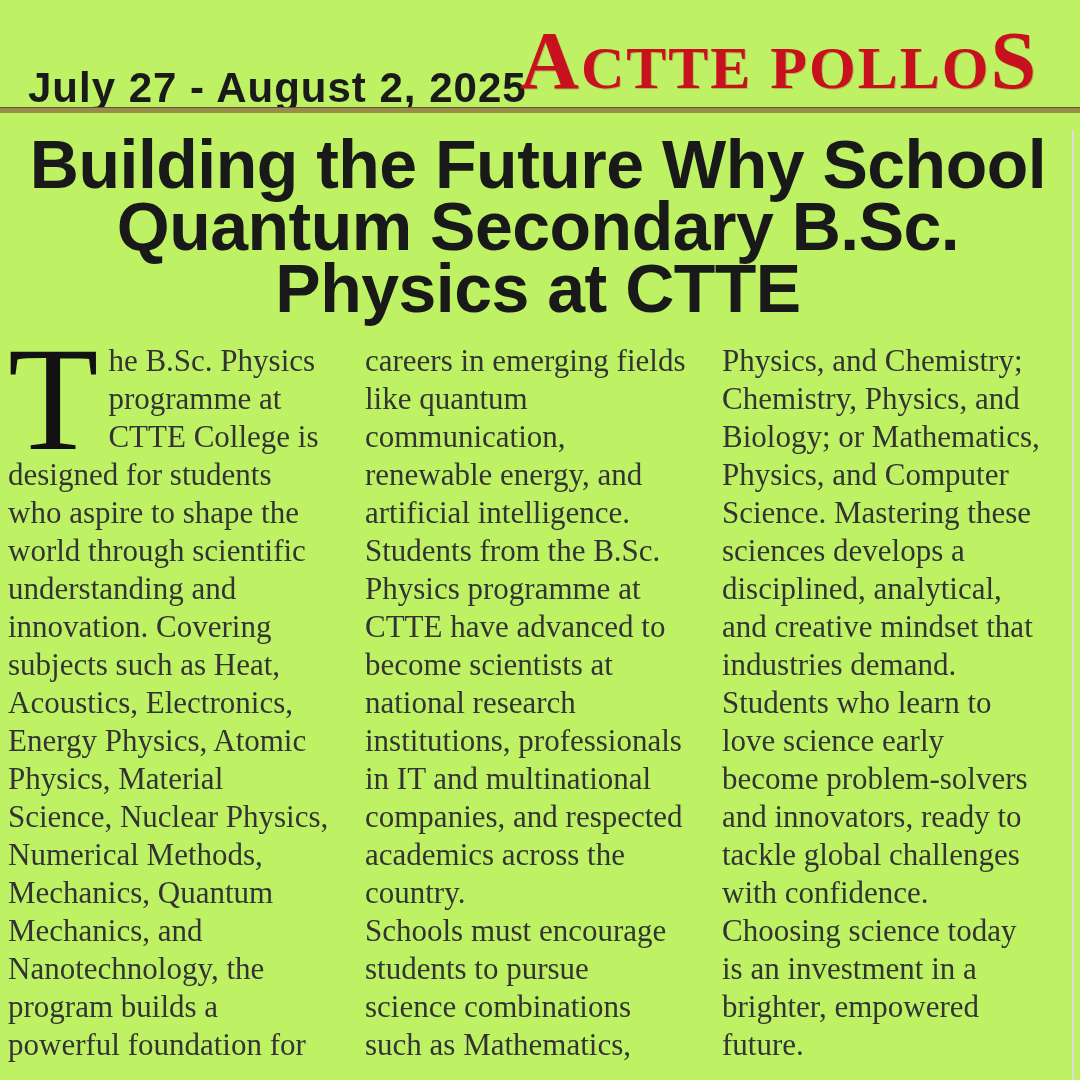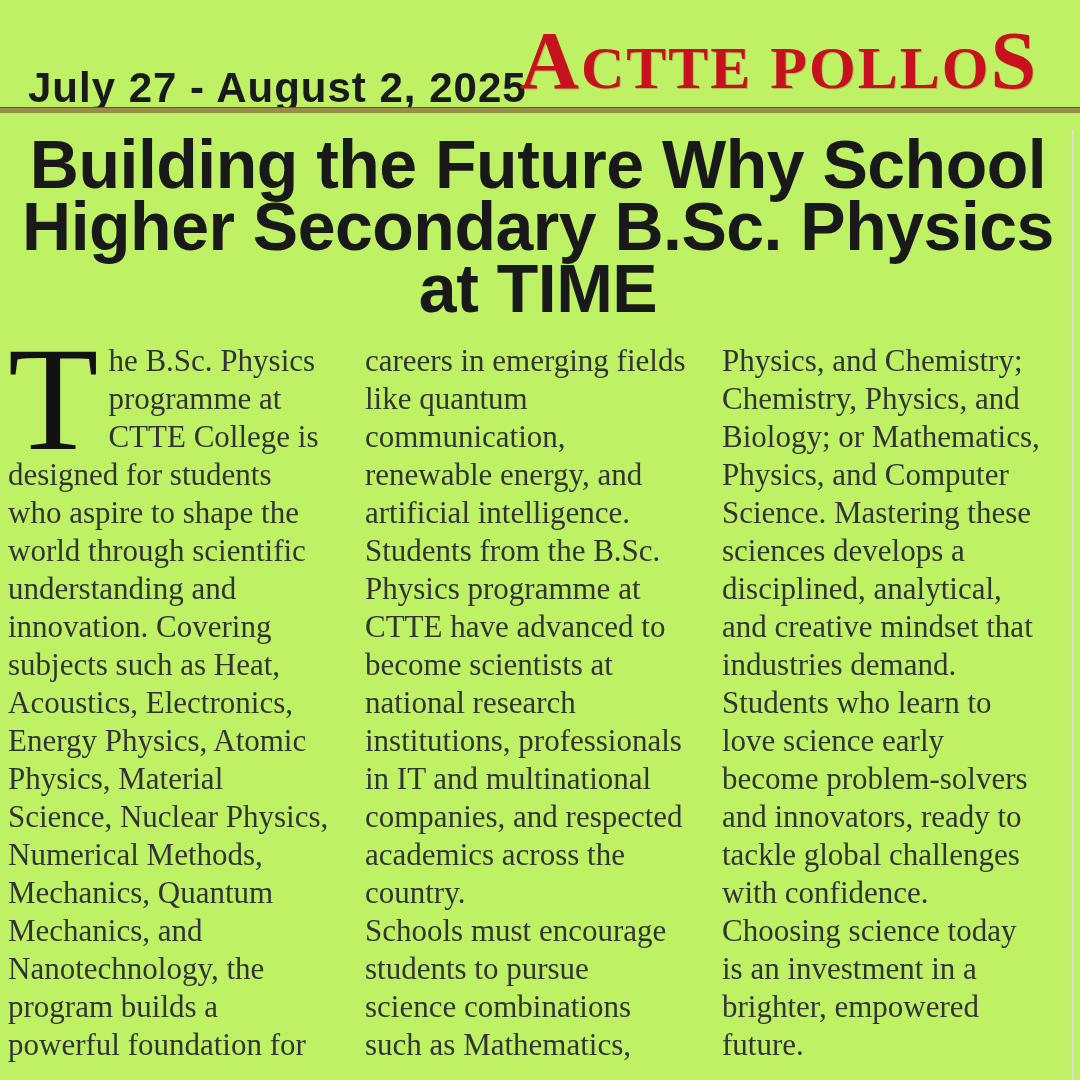--- a/index.html
+++ b/index.html
@@ -85,21 +85,21 @@
 
   <div class="masthead">
     <span class="seg-large">A</span><span class="seg-small">CTTE</span><span class="word-gap"></span><span class="seg-small">POLLO</span><span class="seg-large">S</span>
   </div>
 
   <div class="header-rule"></div>
   <div class="page-edge-rule"></div>
 
   <div class="headline">
     <div>Building the Future Why School</div>
-    <div>Higher Secondary B.Sc. Physics at TIME</div>
+    <div>Quantum Secondary B.Sc. Physics at CTTE</div>
   </div>
 
   <div class="article">
 
     <div class="col">
       <span class="drop-cap">T</span><span class="col-text">he B.Sc. Physics
 programme at
 CTTE College is
 designed for students
 who aspire to shape the

